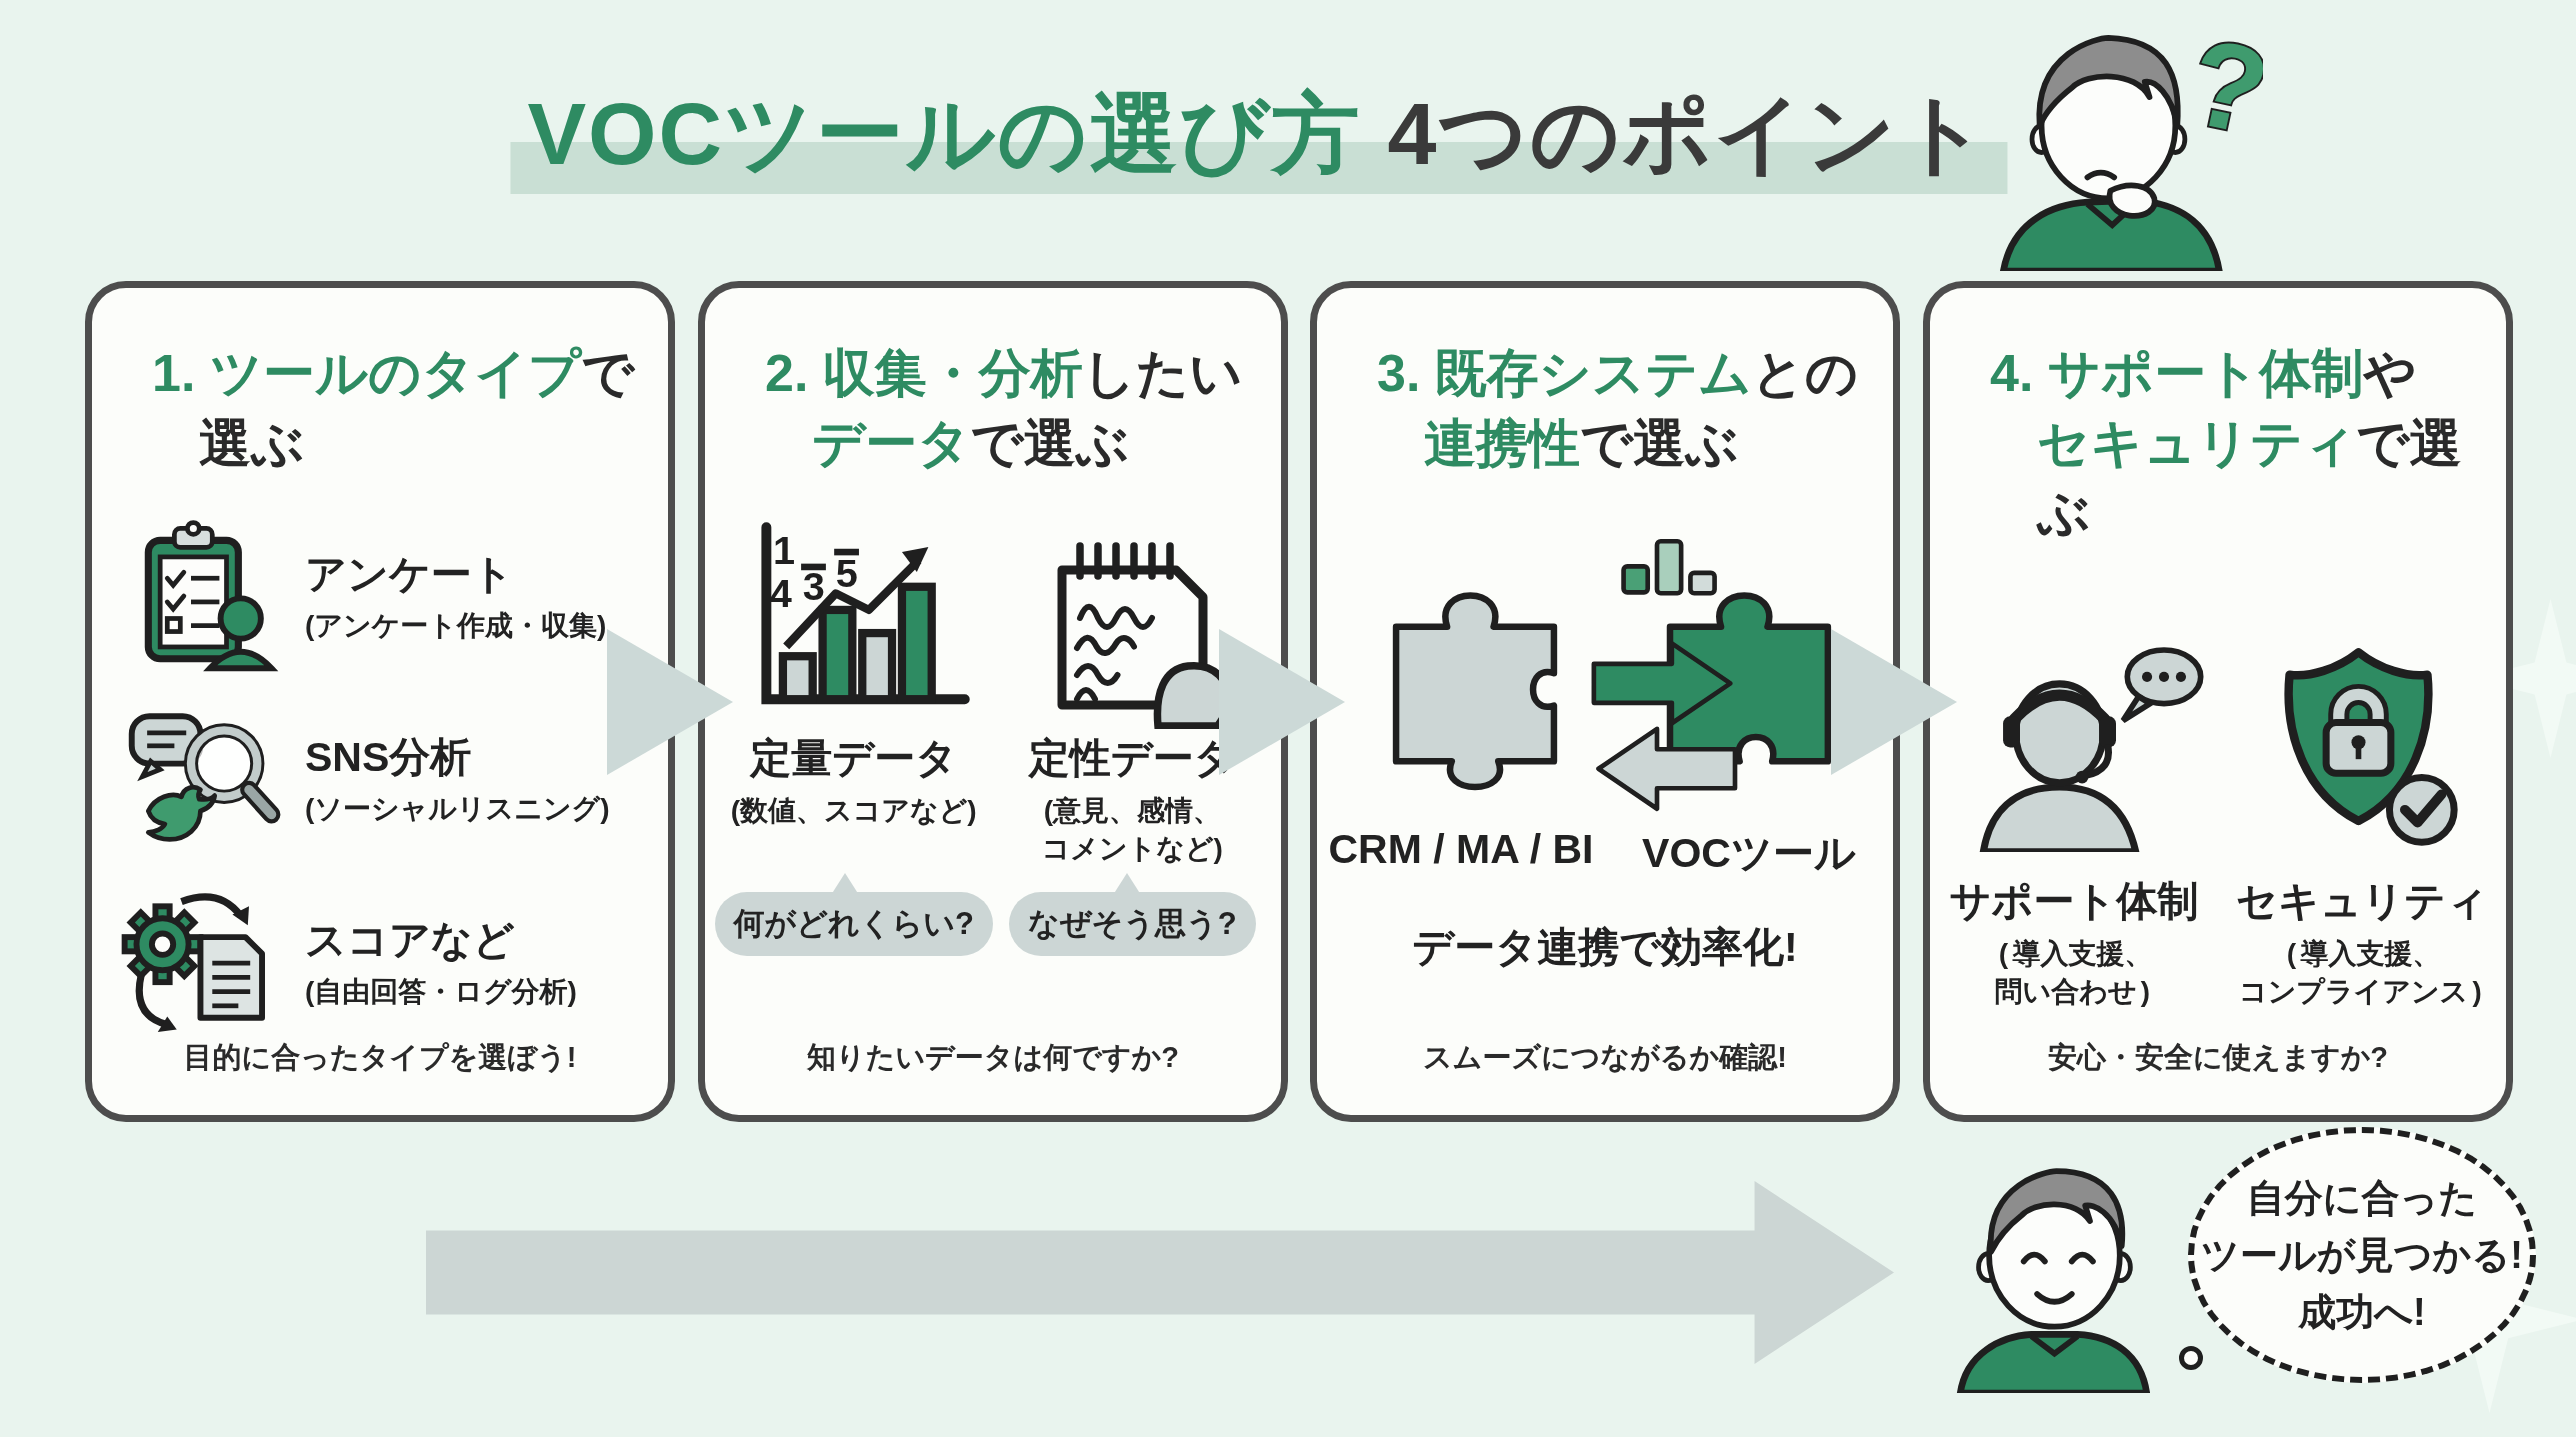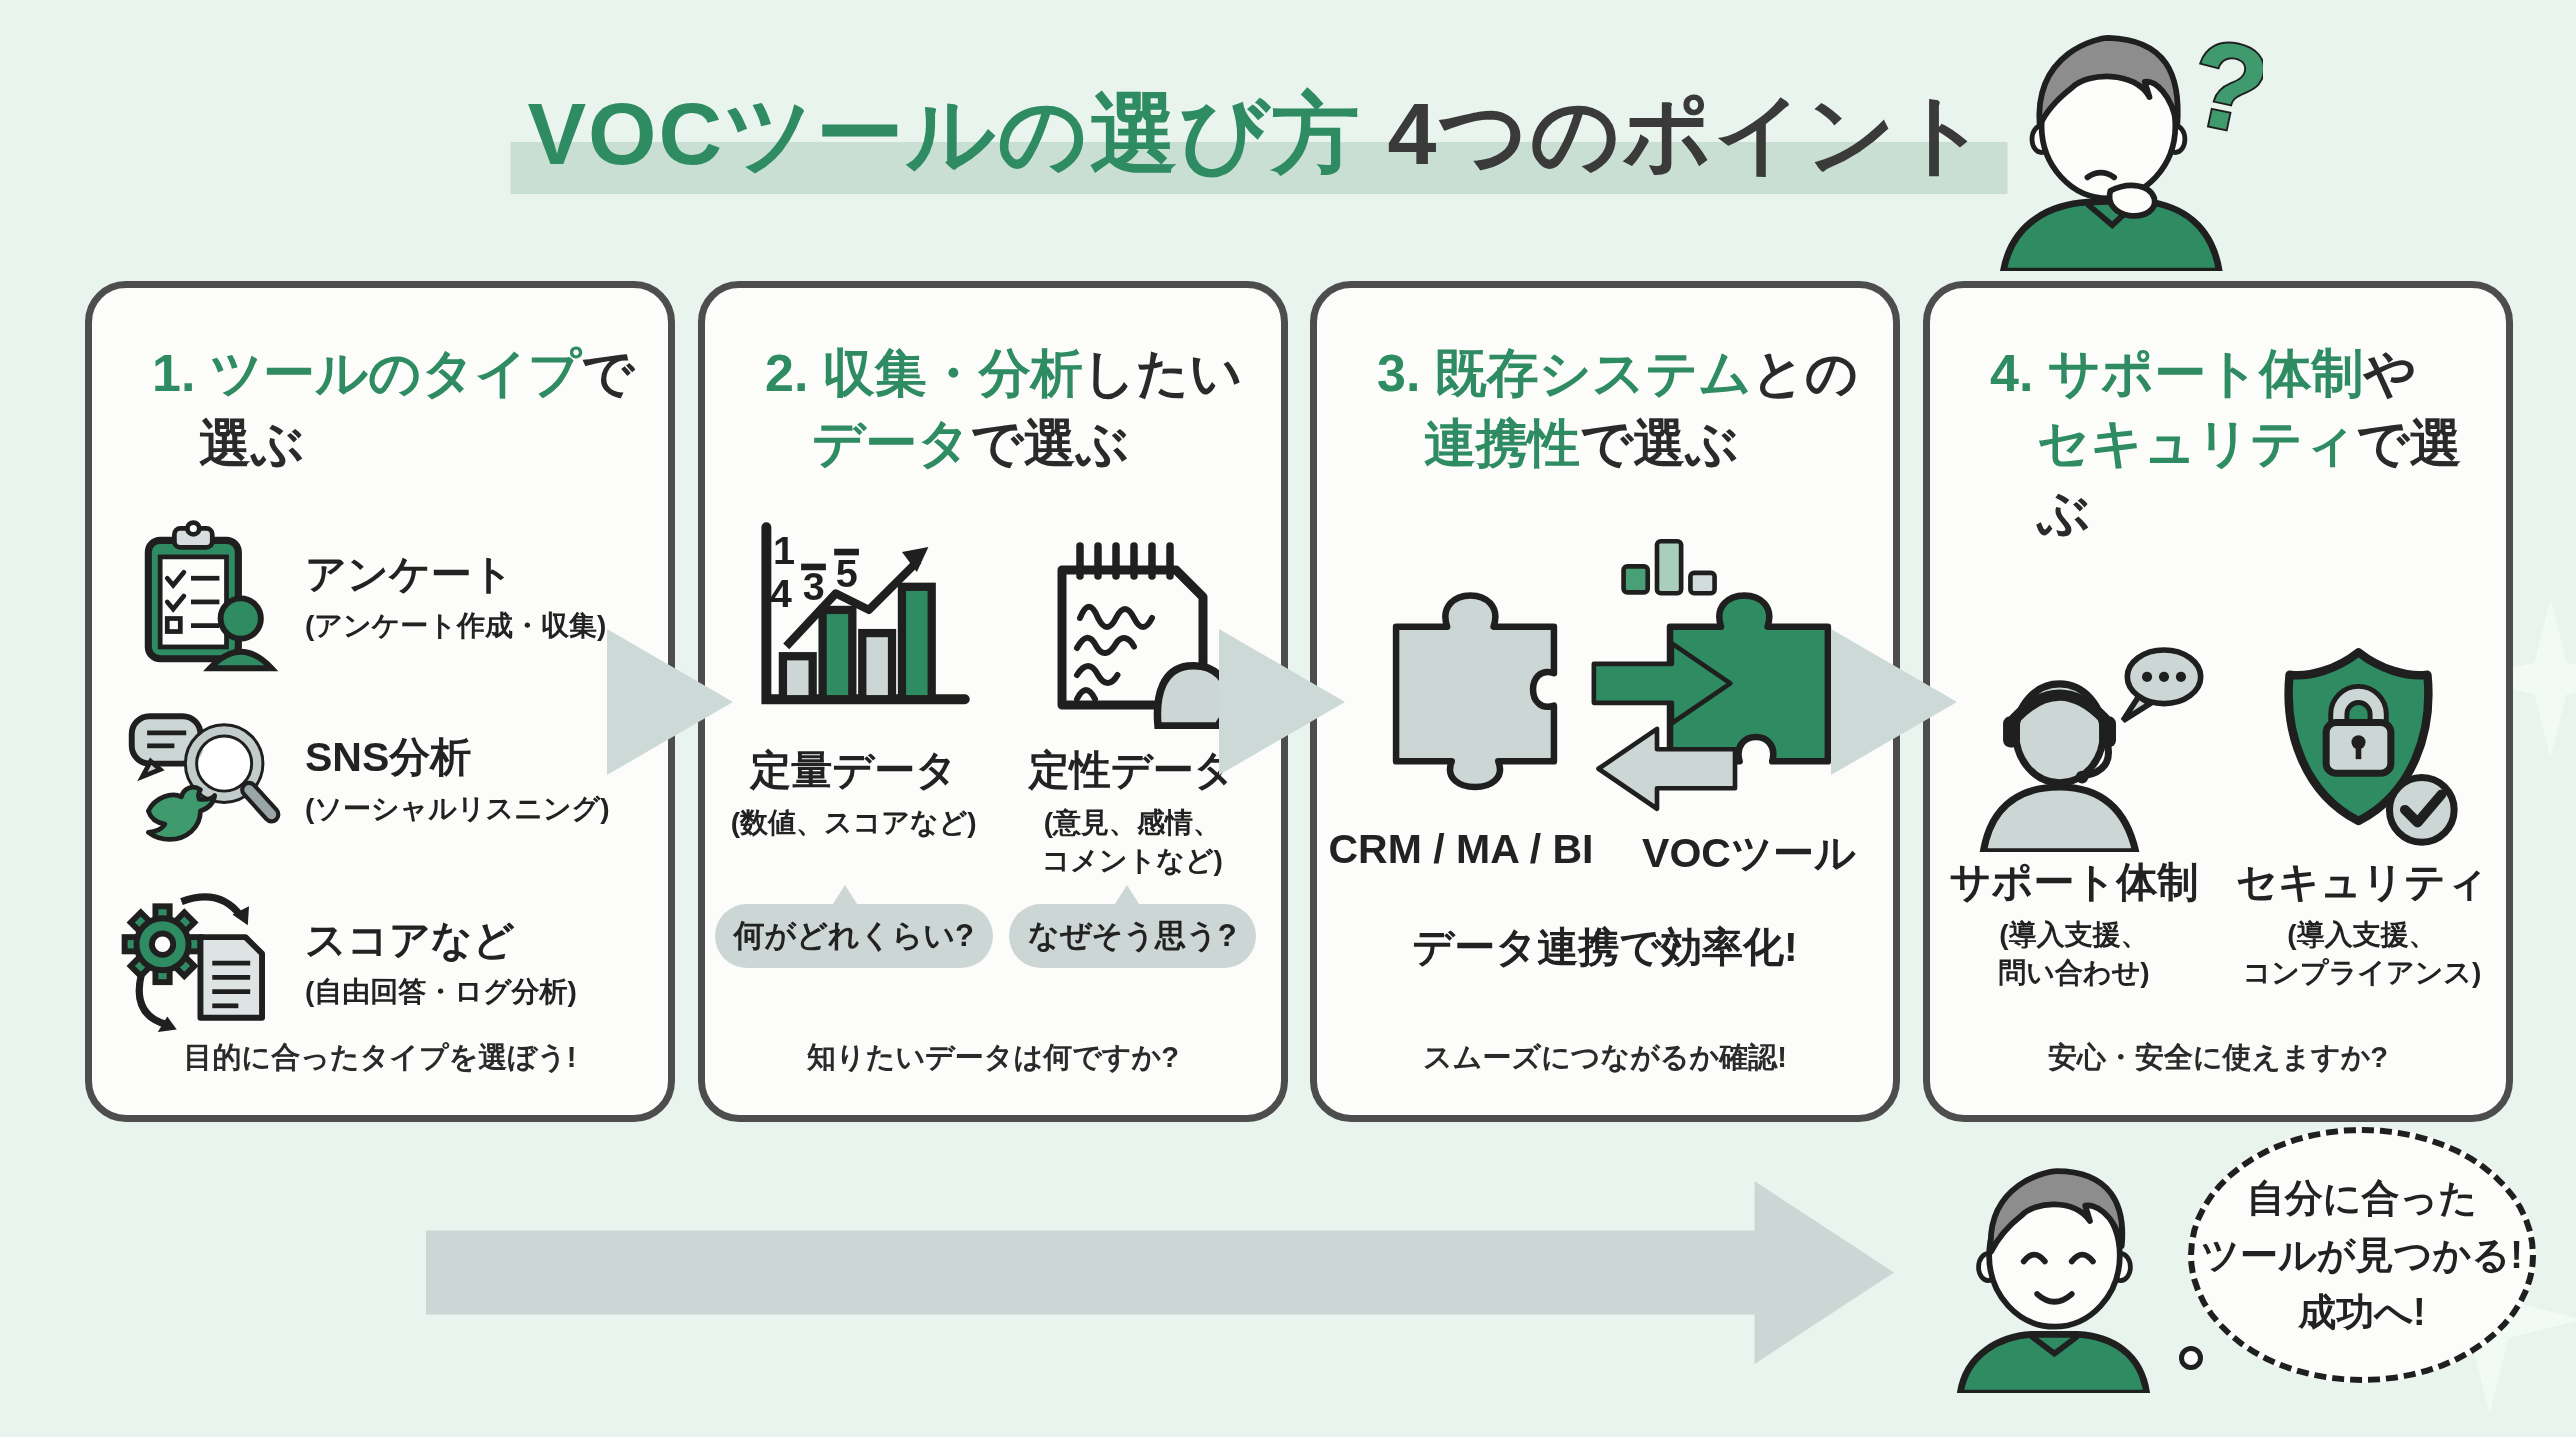--- a/index.html
+++ b/index.html
@@ -41,37 +41,37 @@
   .c1-rows{margin-top:26px;}
   .c1-row{display:flex;align-items:center;gap:9.4px;padding-left:20.6px;height:183px;}
   .c1-icon{flex:0 0 183px;display:flex;justify-content:center;}
   .label{font-size:41px;font-weight:800;color:#222;}
   .sub{font-size:28px;font-weight:700;color:#222;margin-top:5.6px;white-space:pre-line;}
 
   
   .c2-cols{display:flex;margin-top:28px;padding:0 9.4px;}
   .c2-col{flex:1;display:flex;flex-direction:column;align-items:center;}
   .c2-icon-box{height:223px;display:flex;align-items:flex-end;justify-content:center;}
-  .c2-col .label{margin-top:14px;}
+  .c2-col .label{margin-top:2px;}
   .c2-col .sub{text-align:center;min-height:81px;}
   .bubble{position:relative;margin-top:19px;background:var(--gray-icon);border-radius:43px;
           padding:11.2px 19px;font-size:31px;font-weight:800;color:#222;white-space:nowrap;}
   .bubble-tail{position:absolute;top:-19px;left:42%;width:0;height:0;
                border-left:14px solid transparent;border-right:14px solid transparent;
                border-bottom:22.5px solid var(--gray-icon);}
 
   
   .c3-icons{margin-top:37px;display:flex;justify-content:center;}
   .c3-labels{display:flex;margin-top:3.7px;}
   .c3-labels .c3-label{flex:1;text-align:center;font-size:41px;font-weight:800;color:#222;}
   .c3-note{margin-top:39px;text-align:center;font-size:41px;font-weight:800;color:#222;}
 
   
   .c4-icons{margin-top:62px;display:flex;justify-content:space-evenly;align-items:flex-end;height:242px;}
-  .c4-cols{display:flex;margin-top:3px;}
+  .c4-cols{display:flex;margin-top:22px;font-family:Liberation Mono, monospace;}
   .c4-col{flex:1;display:flex;flex-direction:column;align-items:center;text-align:center;}
 
   
   .chev{position:absolute;top:629px;width:0;height:0;
         border-top:73px solid transparent;border-bottom:73px solid transparent;
         border-left:126px solid #ccd9d7;z-index:3;}
   .chev1{left:607px;}.chev2{left:1219px;}.chev3{left:1831px;}
 
   
   .big-arrow{position:absolute;left:426px;top:1181px;width:1468px;height:183px;background:#ccd6d4;

